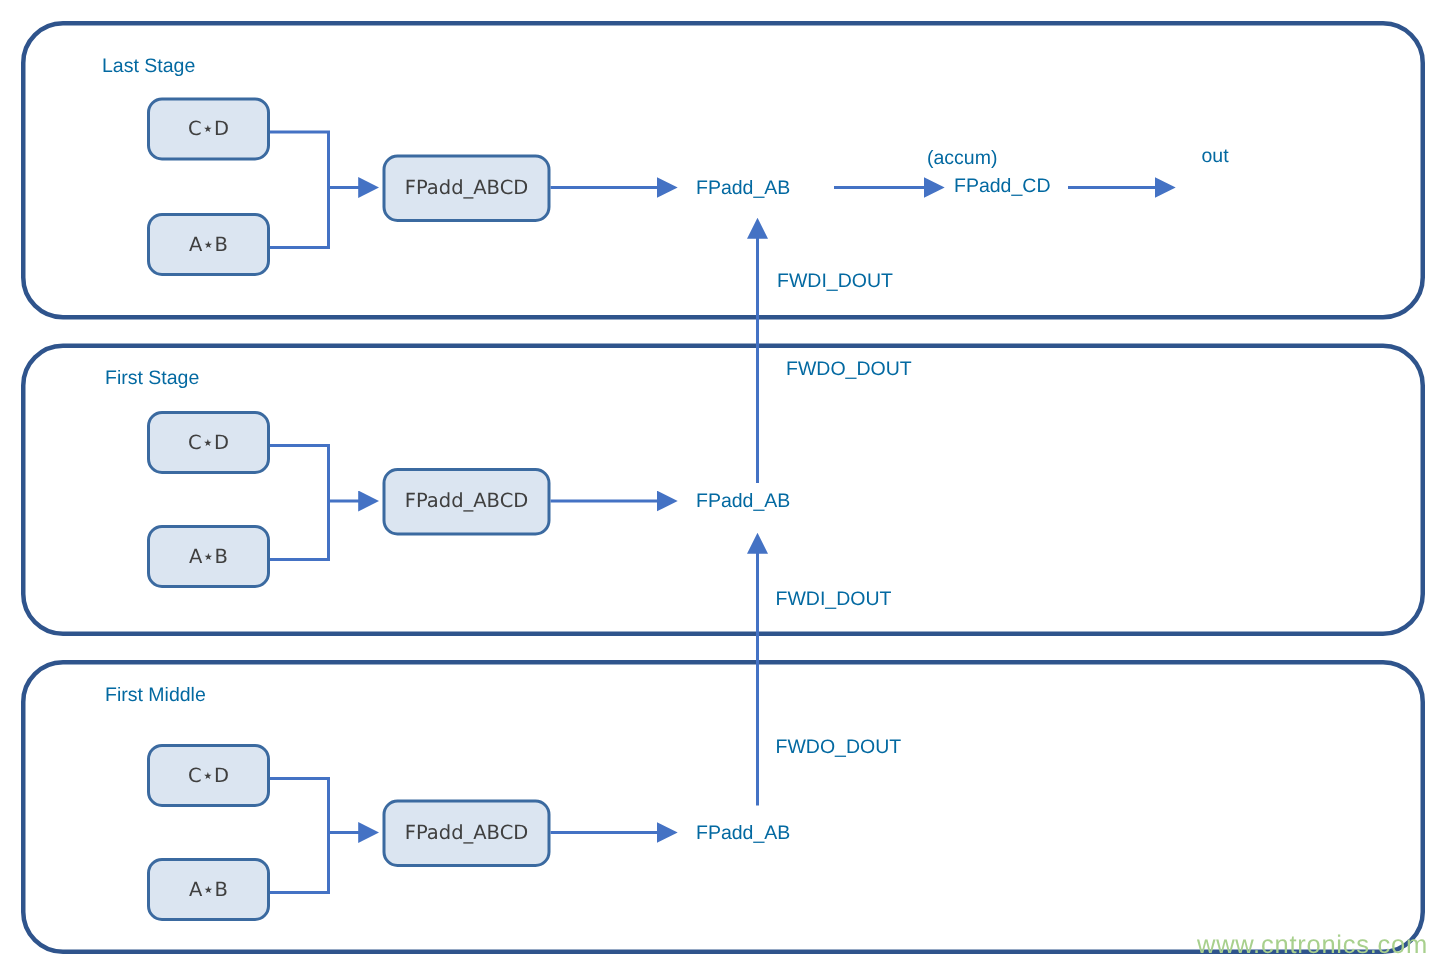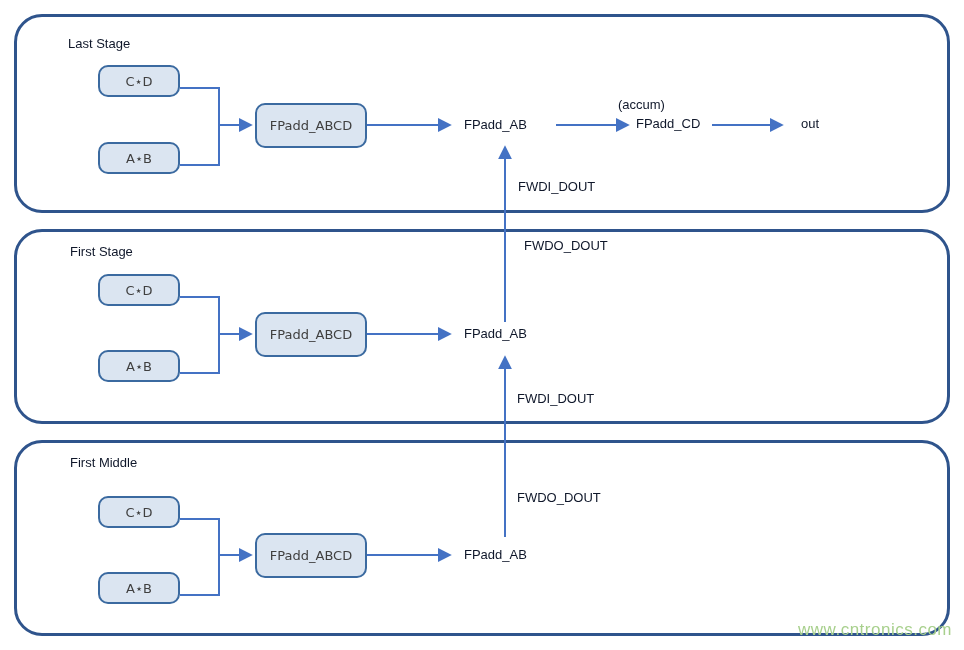--- a/index.html
+++ b/index.html
@@ -21,37 +21,37 @@
     width: 936px;
     box-sizing: border-box;
     border: 3px solid #2f548c;
     border-radius: 28px;
     background: #ffffff;
   }
   .txt {
     position: absolute;
     font-size: 13px;
     line-height: 16px;
-    color: #0f172a;
+    color: #0369a1;
     white-space: nowrap;
   }
   .node-box {
     position: absolute;
     box-sizing: border-box;
     background: #dbe5f1;
     border: 2px solid #3b6aa0;
     border-radius: 10px;
     display: flex;
     align-items: center;
     justify-content: center;
     font-size: 13px;
     color: #3f3f3f;
     font-family: "DejaVu Sans", "Liberation Sans", sans-serif;
   }
-  .small-box { width: 82px; height: 32px; }
+  .small-box { width: 82px; height: 42px; }
   .wide-box  { width: 112px; height: 45px; }
   .wires {
     position: absolute;
     left: 0;
     top: 0;
     pointer-events: none;
   }
   .wire {
     stroke: #4472c4;
     stroke-width: 2;
@@ -91,21 +91,21 @@
   <div class="node-box small-box" style="left:98px;top:496px">C⋆D</div>
   <div class="node-box small-box" style="left:98px;top:572px">A⋆B</div>
   <div class="node-box wide-box" style="left:255px;top:533px">FPadd_ABCD</div>
 
   <div class="txt" style="left:464px;top:117px">FPadd_AB</div>
   <div class="txt" style="left:464px;top:326px">FPadd_AB</div>
   <div class="txt" style="left:464px;top:547px">FPadd_AB</div>
 
   <div class="txt" style="left:618px;top:97px">(accum)</div>
   <div class="txt" style="left:636px;top:116px">FPadd_CD</div>
-  <div class="txt" style="left:801px;top:116px">out</div>
+  <div class="txt" style="left:801px;top:96px">out</div>
 
   <div class="txt" style="left:518px;top:179px">FWDI_DOUT</div>
   <div class="txt" style="left:524px;top:238px">FWDO_DOUT</div>
   <div class="txt" style="left:517px;top:391px">FWDI_DOUT</div>
   <div class="txt" style="left:517px;top:490px">FWDO_DOUT</div>
 
   <svg class="wires" width="964" height="650" viewBox="0 0 964 650">
     <defs>
       <marker id="arr" viewBox="0 0 10 10" markerWidth="7" markerHeight="7" refX="8" refY="5" orient="auto">
         <path d="M0,0 L10,5 L0,10 z" fill="#4472c4"></path>

